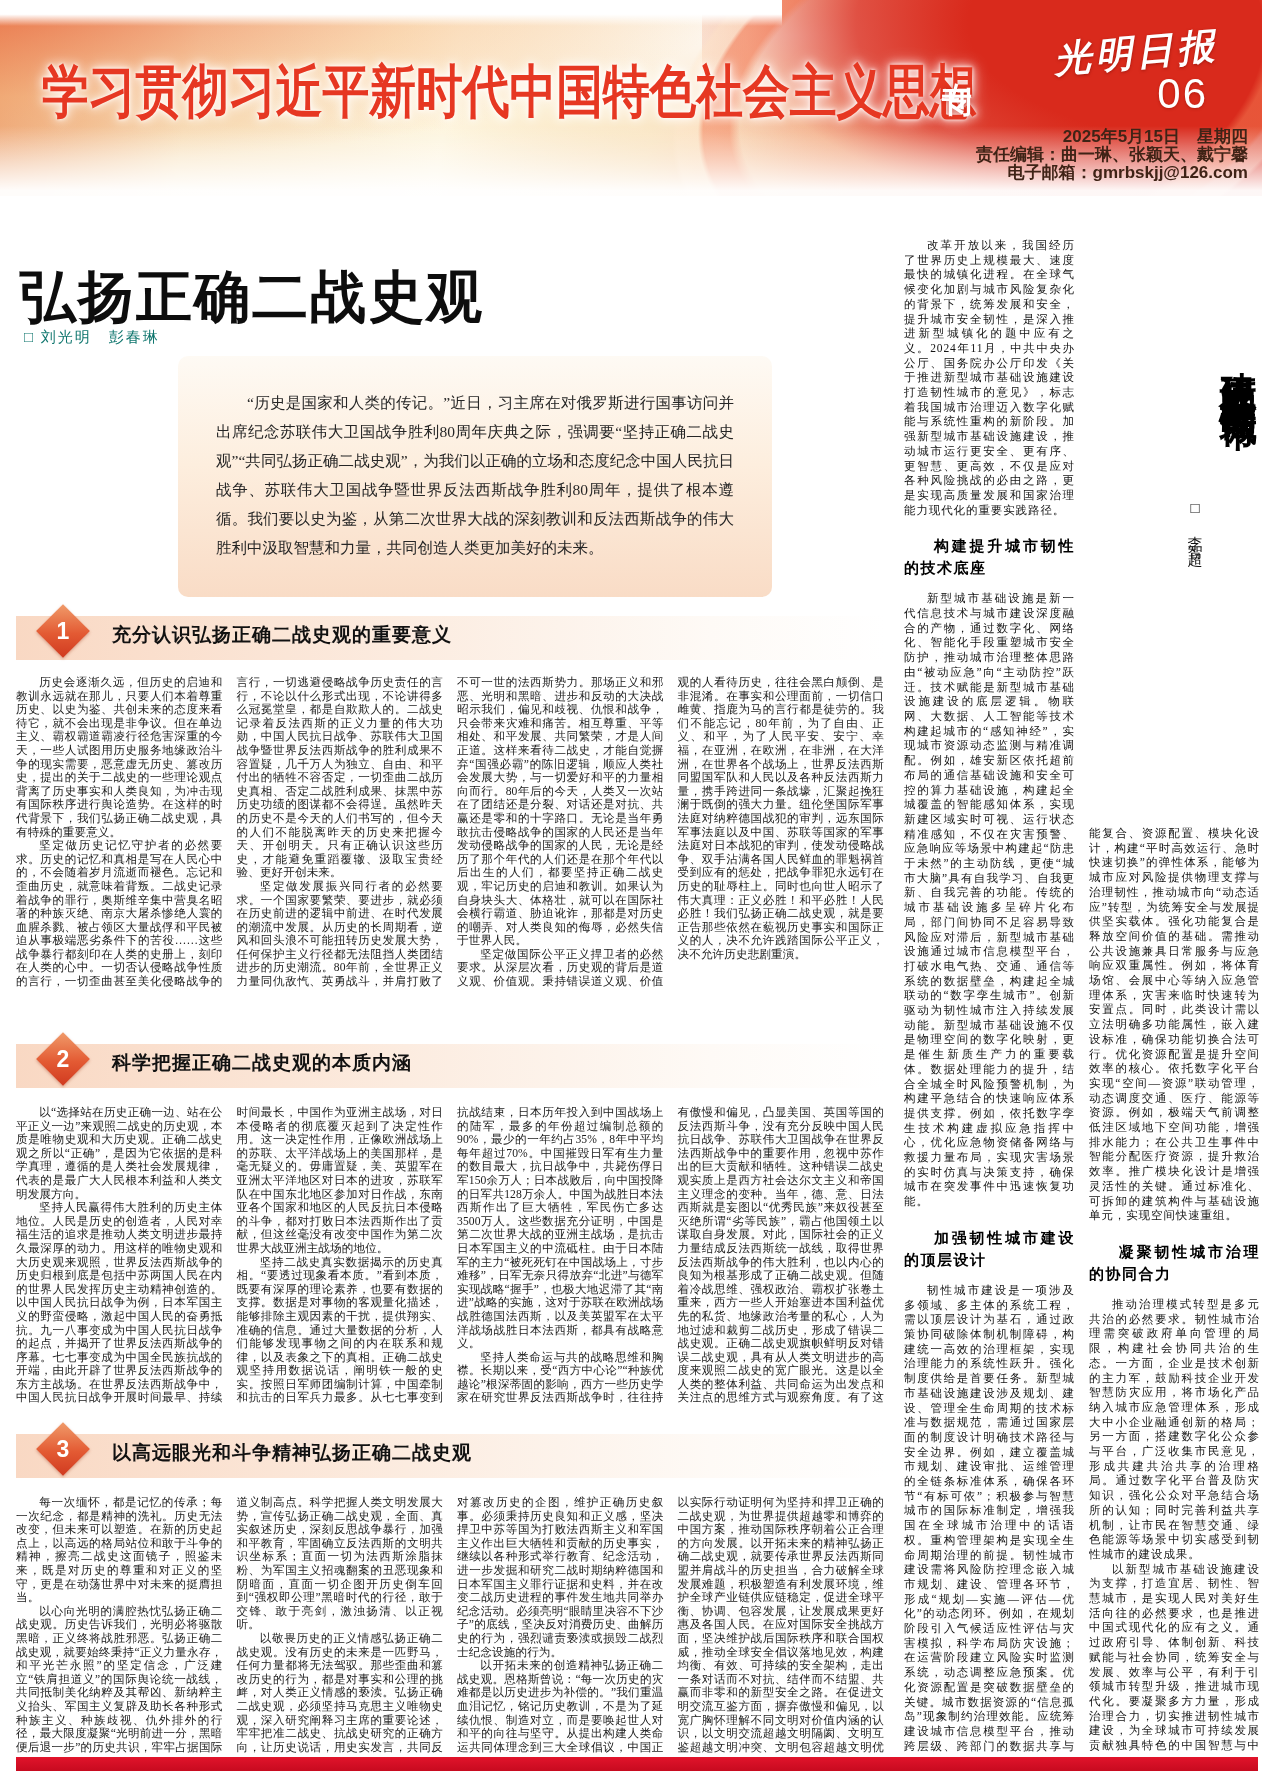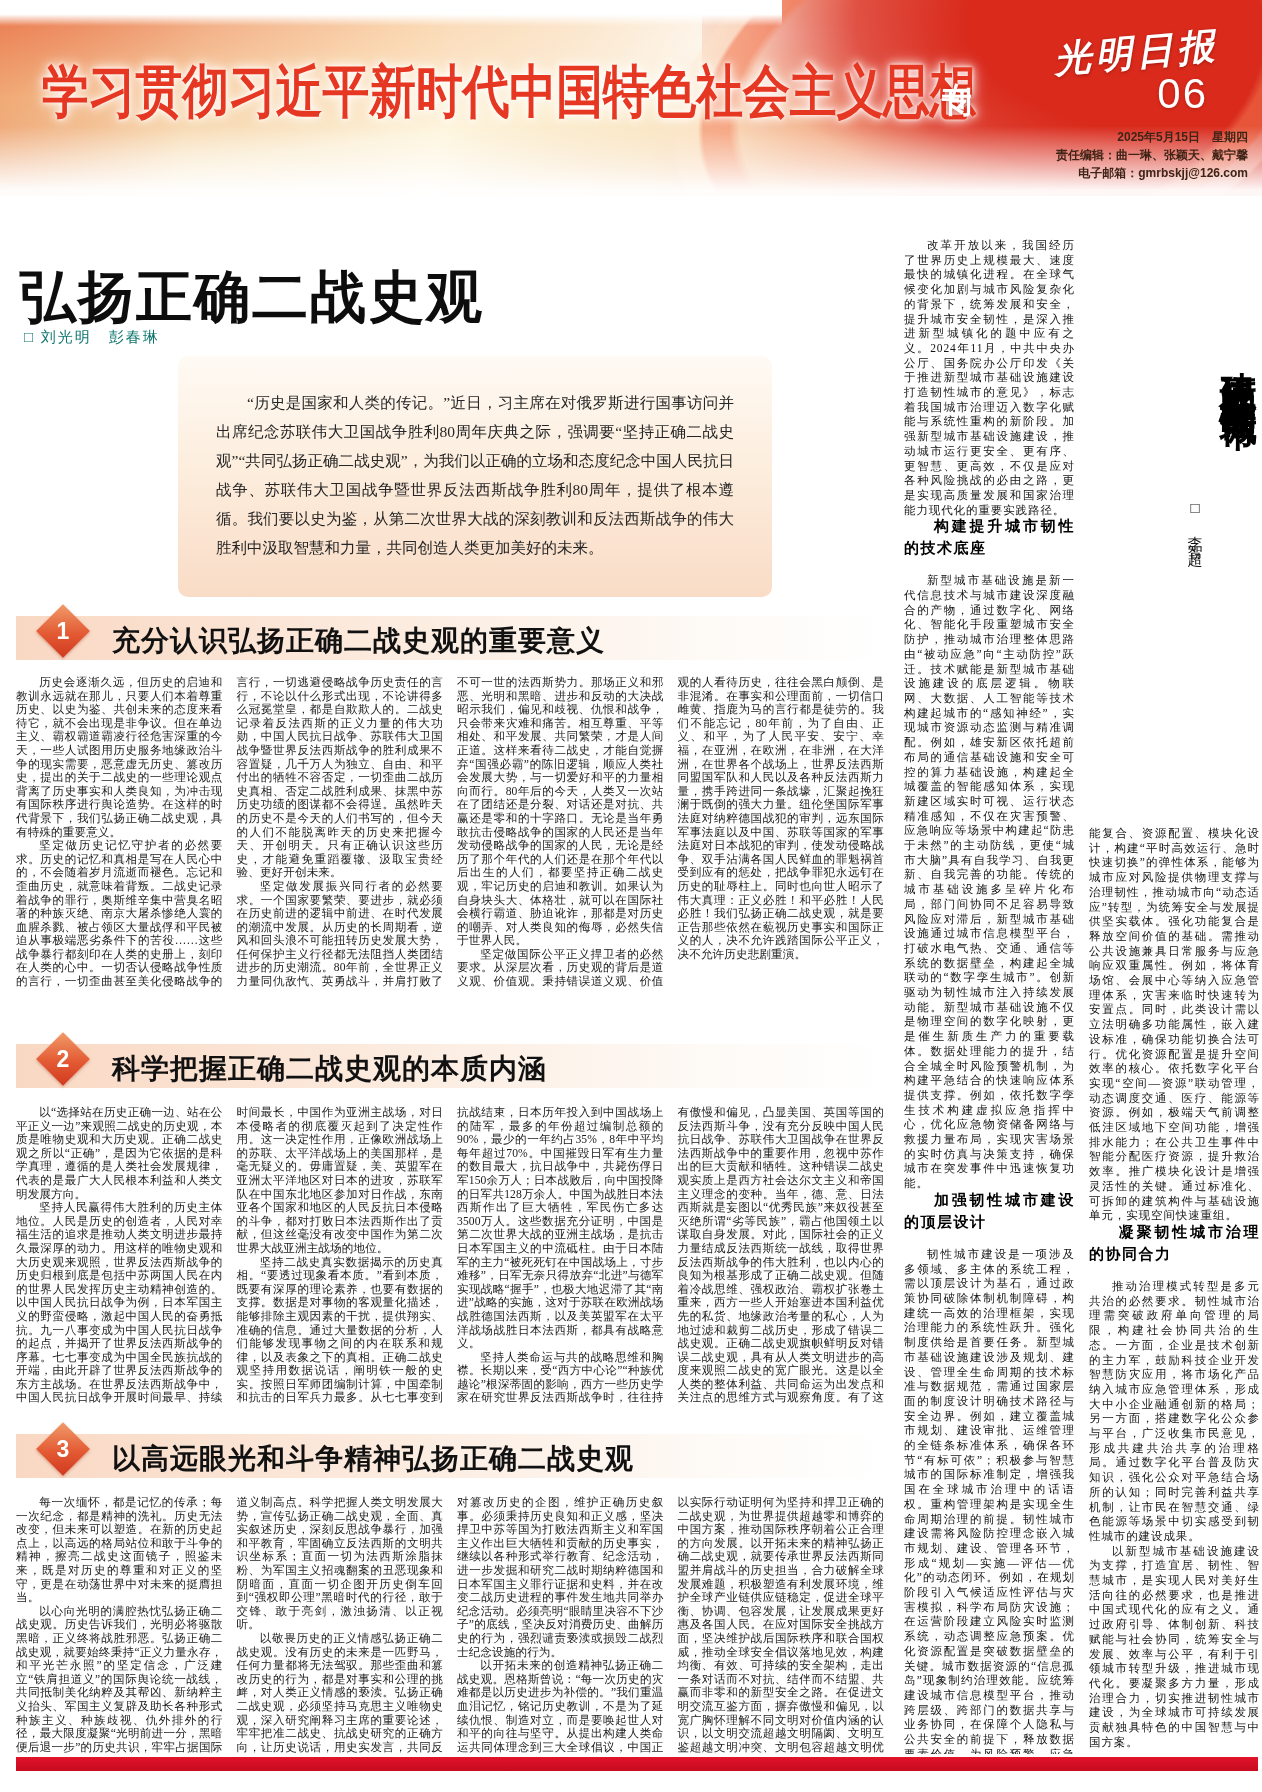--- a/index.html
+++ b/index.html
@@ -25,54 +25,54 @@
     letter-spacing:0px;white-space:nowrap;transform:scaleX(.82);transform-origin:left center;
     font-family:"Liberation Sans","DejaVu Sans",sans-serif;
     text-shadow:0 0 4px #fff,0 0 10px rgba(255,255,255,.95),0 0 18px rgba(255,255,255,.8);}
   .supplement{position:absolute;left:940px;top:58px;writing-mode:vertical-rl;font-size:30px;line-height:34px;
     font-weight:bold;color:#fff;letter-spacing:5px;font-family:"Liberation Sans","DejaVu Sans",sans-serif;
     text-shadow:0 0 5px rgba(180,30,15,.55);}
   .masthead{position:absolute;right:44px;top:28px;font-size:37px;font-weight:bold;font-style:italic;color:#fff;
     transform:rotate(-5deg);letter-spacing:4px;text-shadow:0 1px 3px rgba(120,12,6,.55);}
   .page-number{position:absolute;right:54px;top:70px;font-size:42px;color:#fff;letter-spacing:2px;
     font-family:"Liberation Sans","DejaVu Sans",sans-serif;text-shadow:0 1px 3px rgba(120,12,6,.4);}
-  .pub-info{position:absolute;right:14px;top:128px;text-align:right;font-size:12px;line-height:18px;
+  .pub-info{position:absolute;right:14px;top:128px;text-align:right;font-size:17px;line-height:18px;
     font-weight:bold;color:#3f2316;font-family:"Liberation Sans","DejaVu Sans",sans-serif;}
 
   
   .art-title{position:absolute;left:20px;top:222px;font-size:56px;font-weight:bold;color:#0d0d0d;letter-spacing:2px;}
   .byline{position:absolute;left:24px;top:328px;font-size:15px;color:#0f766e;letter-spacing:2px;}
   .lead-quote{position:absolute;left:178px;top:356px;width:594px;height:241px;border-radius:10px;
     background:linear-gradient(to bottom,#fefaf4 0%,#fdeede 45%,#f9dcc6 100%);
     padding:32px 38px 28px;font-size:15.5px;line-height:29px;color:#262626;text-indent:2em;
     text-align:justify;overflow:hidden;}
 
   .sec{position:absolute;left:16px;width:868px;}
   .sec-bar{position:relative;height:44px;
     background:linear-gradient(90deg,#f9d8c3 0%,#fcece0 45%,#fefaf6 80%,rgba(255,255,255,0) 100%);}
   .badge{position:absolute;left:28px;top:-4px;width:38px;height:38px;transform:rotate(45deg);
     background:linear-gradient(135deg,#f09b6a 0%,#e35a33 55%,#d03a20 100%);
     box-shadow:1px 1px 3px rgba(160,50,20,.35);}
   .badge span{position:absolute;inset:0;transform:rotate(-45deg);display:flex;align-items:center;justify-content:center;
     color:#fff;font-size:23px;font-weight:bold;font-family:"Liberation Sans","DejaVu Sans",sans-serif;}
-  .sec-h{position:absolute;left:96px;top:6px;margin:0;font-size:28px;font-weight:bold;color:#111;letter-spacing:1px;}
+  .sec-h{position:absolute;left:96px;top:6px;margin:0;font-size:19px;font-weight:bold;color:#111;letter-spacing:1px;}
   .sec-cols{margin-top:18px;column-count:4;column-gap:14px;column-fill:auto;overflow:hidden;
     font-size:11.6px;line-height:13.6px;letter-spacing:.1px;text-align:justify;color:#1b1b1b;}
   .h315{height:316px;margin-top:16px;} .h308{height:308px;} .h262{height:262px;}
 
   .blk{margin:0;}
   .blk.p{text-indent:2em;}
   .blk.pc{text-indent:0;}
 
   
   .sidebar{position:absolute;left:904px;top:238px;width:356px;height:1516px;display:flex;gap:14px;}
   .side-col{flex:1 1 0;overflow:hidden;font-size:11.5px;line-height:14.7px;letter-spacing:.9px;
     text-align:justify;color:#141414;}
-  .side-col .blk.h{font-family:Liberation Mono, monospace;font-weight:bold;font-size:15px;
-    line-height:22px;letter-spacing:1.5px;margin:0 0 12px;text-indent:2em;color:#000;}
+  .side-col .blk.h{font-family:Liberation Sans, sans-serif;font-weight:bold;font-size:15px;
+    line-height:22px;letter-spacing:1.5px;margin:18px 0 12px;text-indent:2em;color:#000;}
   .vtitle-row{display:flex;justify-content:flex-end;margin-top:104px;height:462px;}
   .vbyline{writing-mode:vertical-rl;font-size:15px;letter-spacing:8px;color:#111;margin-top:158px;margin-right:14px;}
   .vtitle{writing-mode:vertical-rl;font-size:37px;font-weight:bold;color:#000;letter-spacing:4px;line-height:44px;}
   .col2-text{margin-top:22px;}
 
   .bottom-bar{position:absolute;left:16px;top:1757px;width:1242px;height:14px;
     background:linear-gradient(to bottom,#e1142b,#c70a1f);}
 </style>
 </head>
 <body>

